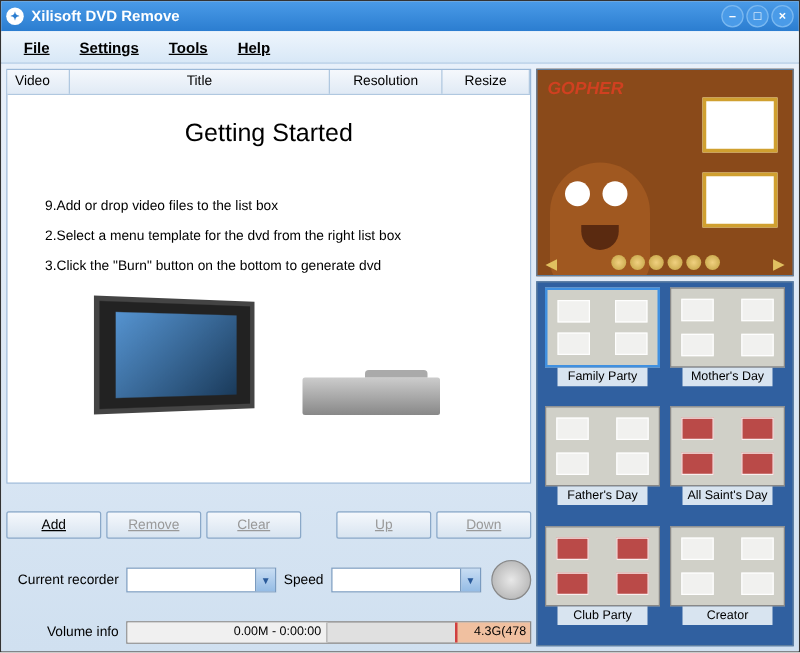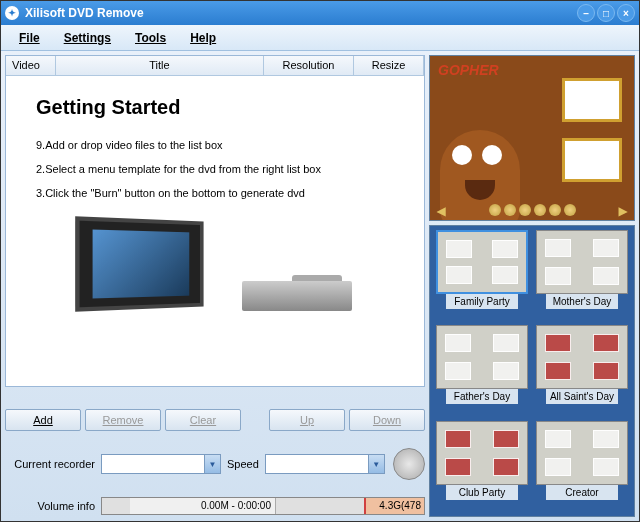--- a/index.html
+++ b/index.html
@@ -15,38 +15,38 @@
 .body { flex: 1; display: flex; background: linear-gradient(#e8f0fa, #d0e0f0); padding: 4px; gap: 4px; overflow: hidden; }
 .leftpane { flex: 1; display: flex; flex-direction: column; gap: 20px; }
 .listarea { flex: 1; background: #fff; border: 1px solid #9bb8d8; display: flex; flex-direction: column; }
 .listheader { display: flex; background: linear-gradient(#f5f8fc, #e0eaf5); border-bottom: 1px solid #b0c8e0; height: 20px; }
 .listheader .col { border-right: 1px solid #b0c8e0; padding: 3px 6px; font-size: 11px; }
 .col-video { width: 50px; }
 .col-title { flex: 1; text-align: center; }
 .col-res { width: 90px; text-align: center; }
 .col-resize { width: 70px; text-align: center; border-right: none; }
 .listbody { flex: 1; padding: 20px 30px; text-align: left; }
-.gs-title { font-size: 20px; font-weight: bold; text-align: left; margin-bottom: 20px; }
+.gs-title { font-size: 20px; font-weight: normal; text-align: center; margin-bottom: 40px; }
 .gs-step { font-size: 11px; margin-bottom: 12px; }
 .gs-image { text-align: center; margin-top: 20px; }
 .tv { display: inline-block; width: 130px; height: 90px; background: #222; border: 4px solid #444; position: relative; transform: perspective(200px) rotateY(10deg); }
 .tv::after { content: ''; position: absolute; top: 10%; left: 10%; width: 80%; height: 80%; background: linear-gradient(135deg, #5593d0, #1a3a5a); }
 .dvd { display: inline-block; width: 110px; height: 30px; background: linear-gradient(#ccc, #888); vertical-align: bottom; margin-left: 30px; border-radius: 2px; position: relative; }
 .dvd::before { content: ''; position: absolute; top: -6px; right: 10px; width: 50px; height: 6px; background: #aaa; border-radius: 3px 3px 0 0; }
 .btnrow { display: flex; gap: 4px; padding: 2px 0; }
 .btn { flex: 1; height: 22px; background: linear-gradient(#f5f8fc, #d8e4f0); border: 1px solid #8aa8c8; border-radius: 2px; font-size: 11px; cursor: pointer; text-decoration: underline; }
 .btn:disabled { color: #999; cursor: default; }
 .btngap { width: 20px; flex: none; }
 .ctrlrow { display: flex; align-items: center; gap: 6px; height: 22px; text-align: right; }
 .ctrlrow label { width: 90px; font-size: 11px; }
 .select { width: 120px; height: 20px; border: 1px solid #7a9bc0; background: #fff; display: flex; align-items: center; }
 .select .arrow { width: 16px; height: 18px; background: linear-gradient(#c8ddf3, #95bce5); border-left: 1px solid #7a9bc0; margin-left: auto; display: flex; align-items: center; justify-content: center; color: #2a5a9a; font-size: 8px; }
 .burnbtn { width: 32px; height: 32px; border-radius: 50%; background: radial-gradient(#e8e8e8, #aaa); border: 1px solid #888; margin-left: auto; cursor: pointer; }
 .volbar { flex: 1; height: 18px; border: 1px solid #888; background: #e0e0e0; display: flex; font-size: 10px; align-items: stretch; }
-.volbar .used { background: #f0f0f0; border-right: 1px solid #aaa; padding: 2px 4px; width: 146px; margin-left: 28px; }
+.volbar .used { background: #f0f0f0; border-right: 1px solid #aaa; padding: 2px 4px; width: 160px; }
 .volbar .free { flex: 1; }
 .volbar .cap { background: #f0c0a0; border-left: 2px solid #d04040; padding: 2px 3px; width: 60px; }
 .rightpane { width: 206px; display: flex; flex-direction: column; gap: 4px; }
 .preview { height: 166px; background: #8a4a1a; border: 1px solid #6080a0; position: relative; overflow: hidden; }
 .preview .gopher-text { position: absolute; top: 6px; left: 8px; color: #d04020; font-weight: bold; font-size: 14px; font-style: italic; }
 .preview .gopher { position: absolute; bottom: -10px; left: 10px; width: 80px; height: 100px; background: #a05820; border-radius: 40px 40px 20px 20px; }
 .preview .gopher::before { content: ''; position: absolute; top: 15px; left: 12px; width: 20px; height: 20px; background: #fff; border-radius: 50%; box-shadow: 30px 0 0 #fff; }
 .preview .gopher::after { content: ''; position: absolute; top: 50px; left: 25px; width: 30px; height: 20px; background: #5a2a10; border-radius: 0 0 15px 15px; }
 .preview .slot { position: absolute; right: 12px; width: 60px; height: 44px; background: #fff; border: 3px solid #d0a030; }
 .preview .slot1 { top: 22px; }

